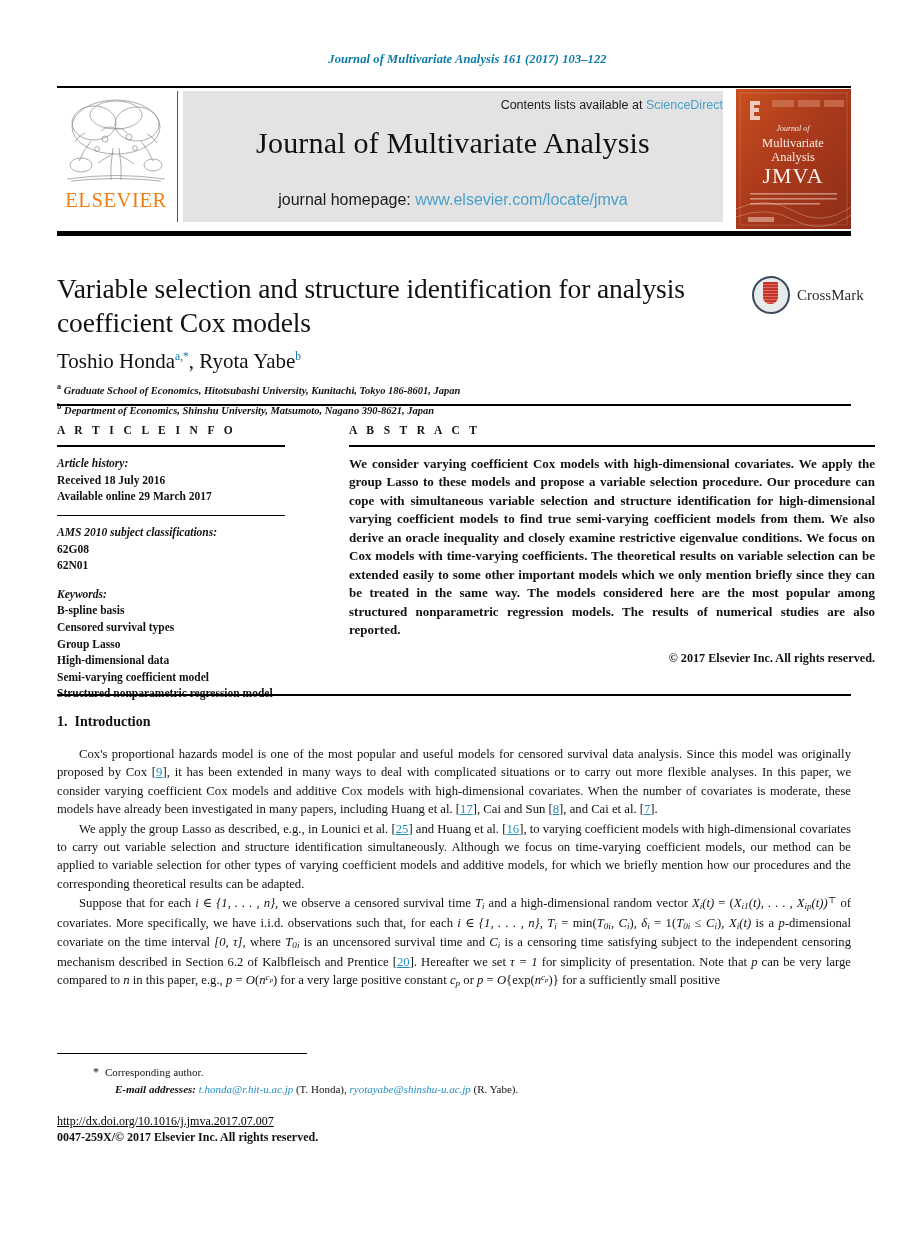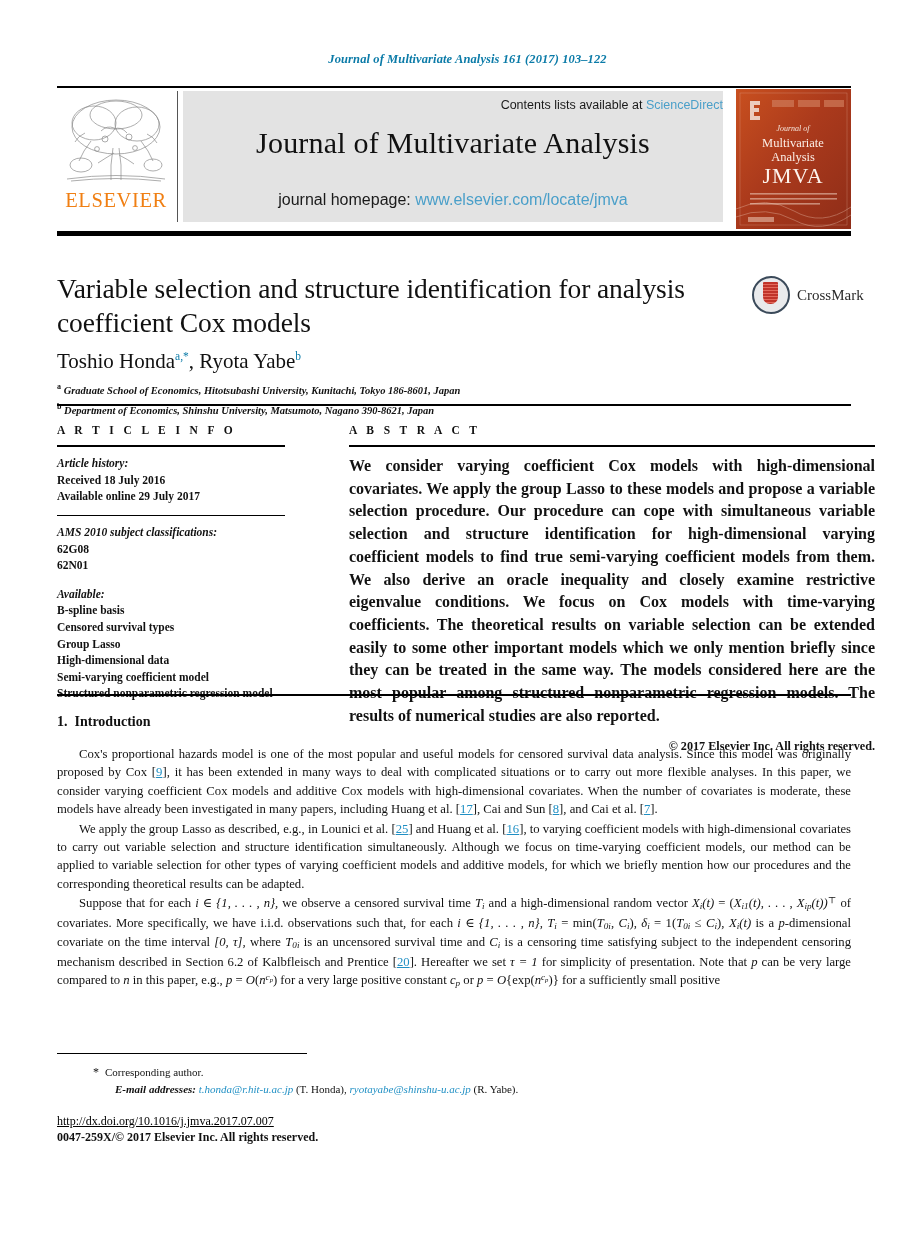--- a/index.html
+++ b/index.html
@@ -254,21 +254,21 @@
     font-style: italic;
   }
   .info-sep {
     height: 1.6px;
     background: #000;
     margin: 10px 0 8px 0;
   }
   .info-gap { height: 12px; }
 
   .abstract-body {
-    font-size: 16px;
+    font-size: 13px;
     line-height: 1.42;
     font-weight: bold;
     text-align: justify;
     color: #111;
   }
   .copyright {
     margin-top: 11px;
     text-align: right;
     font-size: 12.2px;
     font-weight: bold;
@@ -470,35 +470,35 @@
 
   <div class="title-rule"></div>
 
   <div class="info-col">
     <div class="sec-head">A R T I C L E   I N F O</div>
     <div class="thin-rule"></div>
 
     <div class="info-group">
       <div class="gt">Article history:</div>
       <div>Received 18 July 2016</div>
-      <div>Available online 29 July 2017</div>
+      <div>Available online 29 March 2017</div>
     </div>
 
     <div class="info-sep"></div>
 
     <div class="info-group">
       <div class="gt">AMS 2010 subject classifications:</div>
       <div>62G08</div>
       <div>62N01</div>
     </div>
 
     <div class="info-gap"></div>
 
     <div class="info-group">
-      <div class="gt">Available:</div>
+      <div class="gt">Keywords:</div>
       <div>B-spline basis</div>
       <div>Censored survival types</div>
       <div>Group Lasso</div>
       <div>High-dimensional data</div>
       <div>Semi-varying coefficient model</div>
       <div>Structured nonparametric regression model</div>
     </div>
   </div>
 
   <div class="abs-col">

